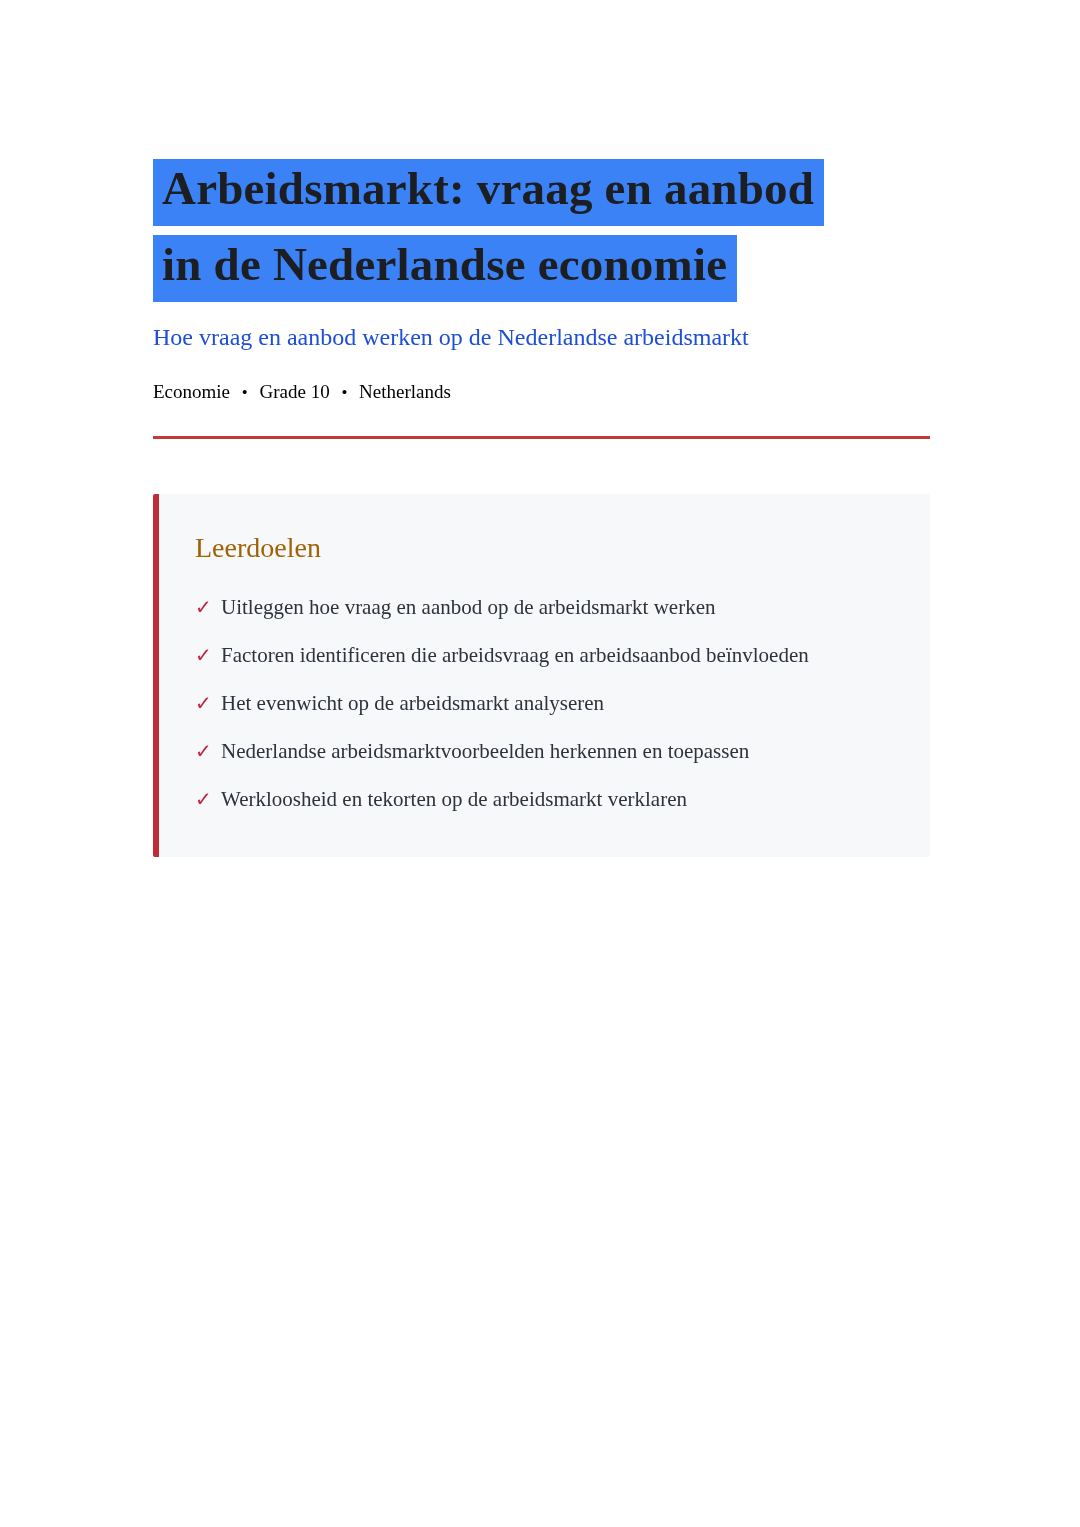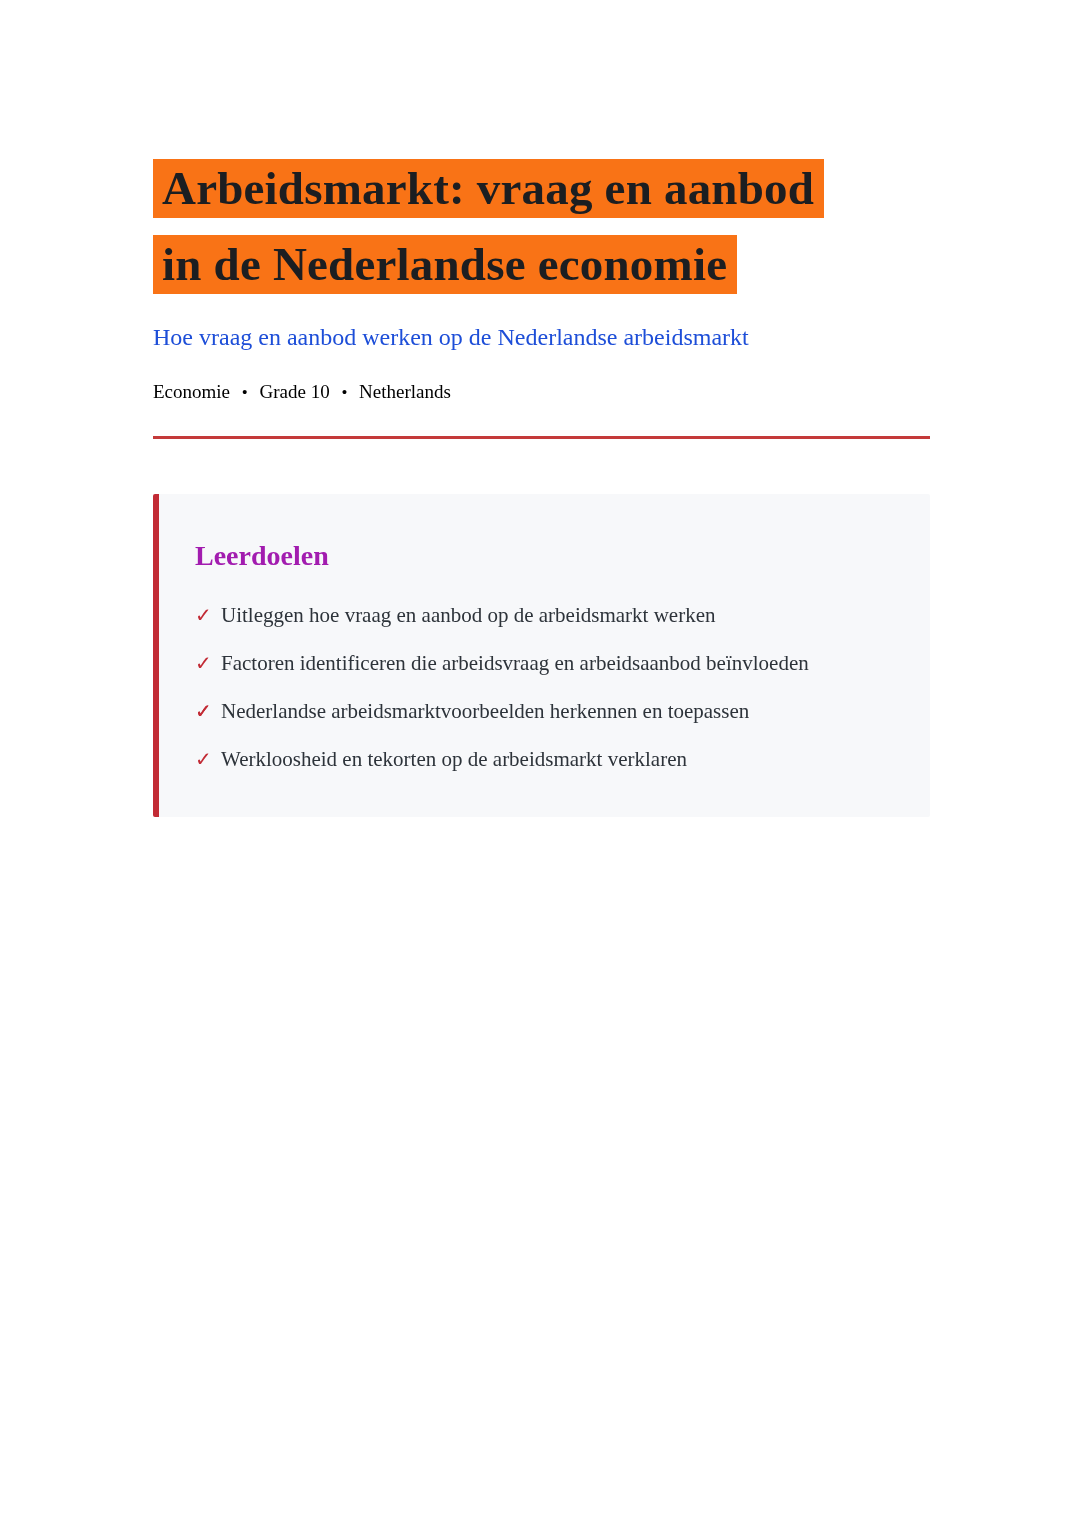--- a/index.html
+++ b/index.html
@@ -22,23 +22,23 @@
   h1.title {
     margin: 0 0 18px 0;
     font-size: 47px;
     line-height: 76px;
     font-weight: 700;
     color: #1c1e21;
     letter-spacing: 0.2px;
   }
   .title-line { display: block; }
   .title-line mark {
-    background: #f97316;
+    background: #3b82f6;
     color: inherit;
-    padding: 3px 10px 4px 9px;
+    padding: 3px 10px 12px 9px;
   }
   
   .subtitle {
     margin: 0 0 24px 0;
     font-size: 24px;
     line-height: 34px;
     font-weight: 400;
     color: #1d4ed8;
   }
   
@@ -62,25 +62,25 @@
   }
   
   .panel {
     box-sizing: border-box;
     background: #f7f8fa;
     border-left: 6px solid #c22b35;
     border-radius: 2px;
     padding: 30px 40px 40px 36px;
   }
   .panel-heading {
-    margin: 12px 0 22px 0;
+    margin: 4px 0 22px 0;
     font-size: 28px;
     line-height: 39px;
-    font-weight: 700;
-    color: #a21caf;
+    font-weight: 400;
+    color: #a16207;
   }
   ul.goals {
     list-style: none;
     margin: 0;
     padding: 0;
   }
   ul.goals li {
     position: relative;
     padding-left: 26px;
     margin-bottom: 12px;
@@ -125,20 +125,21 @@
       <li>
         <span class="check">✓</span>
         <span>Uitleggen hoe vraag en aanbod op de arbeidsmarkt werken</span>
       </li>
       <li>
         <span class="check">✓</span>
         <span>Factoren identificeren die arbeidsvraag en arbeidsaanbod beïnvloeden</span>
       </li>
       <li>
         <span class="check">✓</span>
+        <span>Het evenwicht op de arbeidsmarkt analyseren</span>
       </li>
       <li>
         <span class="check">✓</span>
         <span>Nederlandse arbeidsmarktvoorbeelden herkennen en toepassen</span>
       </li>
       <li>
         <span class="check">✓</span>
         <span>Werkloosheid en tekorten op de arbeidsmarkt verklaren</span>
       </li>
     </ul>

